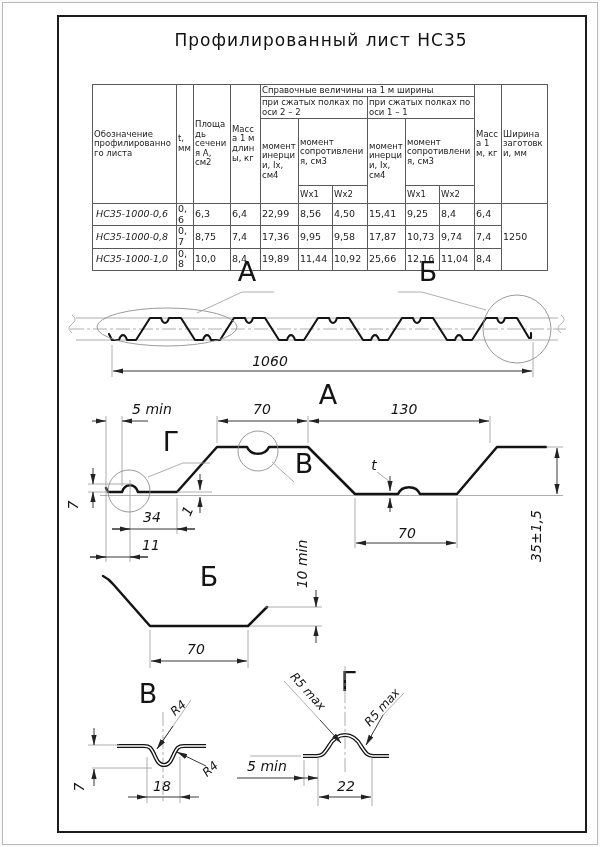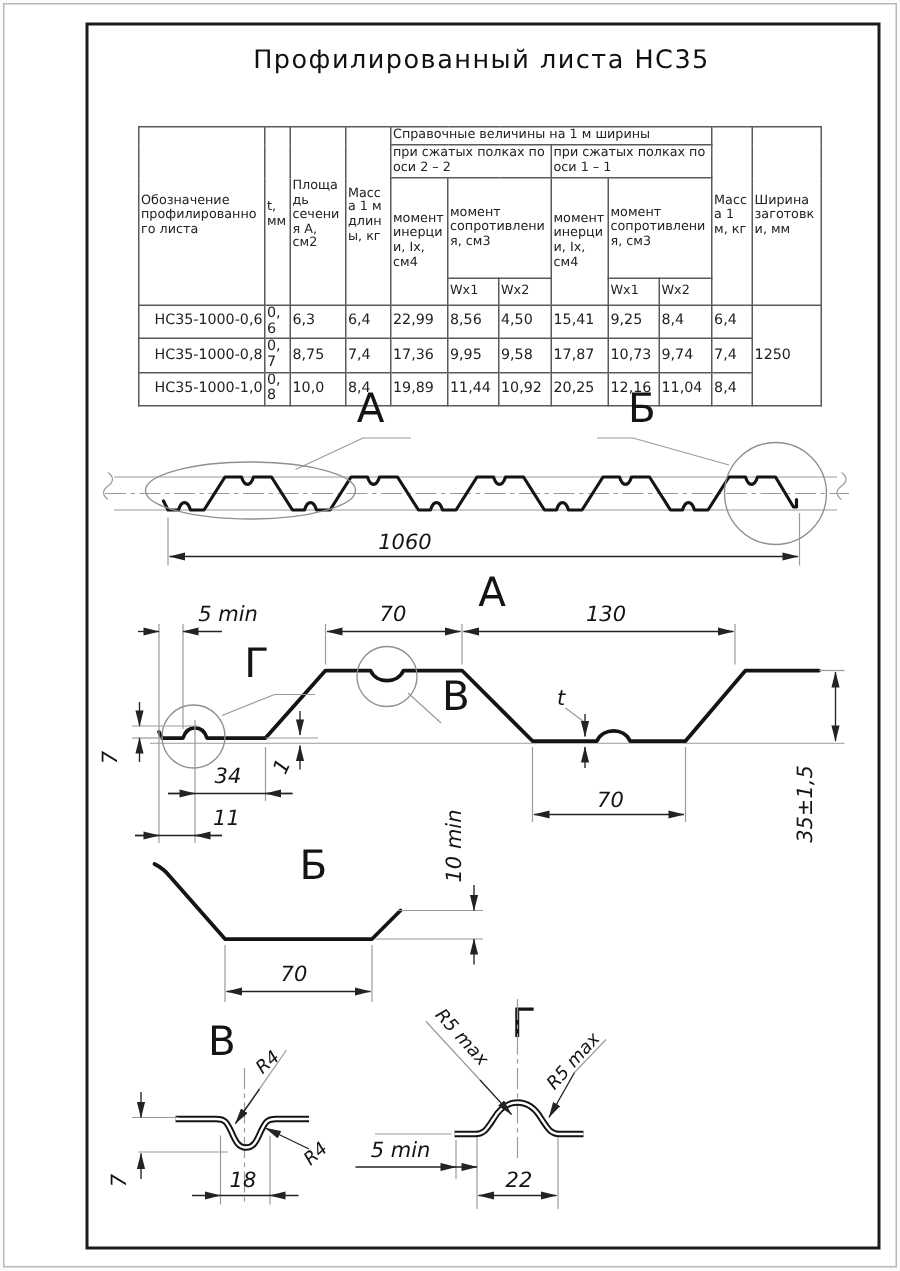--- a/index.html
+++ b/index.html
@@ -10,41 +10,41 @@
   .frame{position:absolute;left:57px;top:15px;width:526px;height:814px;
        border:2px solid #1c1c1c;background:#fff;}
   .title{position:absolute;left:57px;top:30px;width:528px;text-align:center;
        font-size:17px;letter-spacing:1px;color:#111;}
   table.spec{position:absolute;left:92px;top:84px;width:455px;
        border-collapse:collapse;table-layout:fixed;font-size:8.5px;color:#222;}
   table.spec td{border:1px solid #5a5a5a;padding:0 1px;text-align:left;
        vertical-align:middle;line-height:1.12;overflow:hidden;
        overflow-wrap:break-word;word-break:break-word;}
   table.spec tr.data td{font-size:9.5px;}
-  table.spec td.name{text-align:right;padding-left:3px;}
+  table.spec td.name{text-align:left;padding-left:3px;font-style:italic;}
   svg.draw{position:absolute;left:0;top:0;}
   .thick{stroke:#141414;stroke-width:2.1;fill:none;stroke-linejoin:round;stroke-linecap:round;}
   .thick2{stroke:#141414;stroke-width:2.5;fill:none;stroke-linejoin:round;stroke-linecap:round;}
   .sheet1{stroke:#141414;stroke-width:4.2;fill:none;stroke-linejoin:round;}
   .sheet2{stroke:#ffffff;stroke-width:1.6;fill:none;stroke-linejoin:round;}
   .thin{stroke:#9a9a9a;stroke-width:0.8;fill:none;}
   .diml{stroke:#232323;stroke-width:0.9;fill:none;}
   .cl{stroke:#9a9a9a;stroke-width:0.8;fill:none;stroke-dasharray:14 3 3 3;}
   .circ{stroke:#8f8f8f;stroke-width:0.9;fill:none;}
   text.dim{font-family:"DejaVu Sans",sans-serif;font-style:italic;font-size:14px;fill:#141414;}
   text.dims{font-family:"DejaVu Sans",sans-serif;font-style:italic;font-size:12px;fill:#141414;}
   text.lbl{font-family:"DejaVu Sans",sans-serif;font-size:27px;fill:#141414;}
   marker path{fill:#232323;}
 </style>
 </head>
 <body>
 
 <div class="page-border"></div>
 <div class="frame"></div>
-<div class="title">Профилированный листа НС35</div>
+<div class="title">Профилированный лист НС35</div>
 
 <table class="spec">
   <colgroup>
     <col style="width:84px">
       <col style="width:17px">
       <col style="width:37px">
       <col style="width:30px">
     <col style="width:38px">
       <col style="width:34px">
       <col style="width:35px">
@@ -108,21 +108,21 @@
     <td>7,4</td>
   </tr>
   <tr class="data" style="height:15px">
     <td class="name">НС35-1000-1,0</td>
     <td>0,8</td>
     <td>10,0</td>
     <td>8,4</td>
     <td>19,89</td>
     <td>11,44</td>
     <td>10,92</td>
-    <td>20,25</td>
+    <td>25,66</td>
     <td>12,16</td>
     <td>11,04</td>
     <td>8,4</td>
   </tr>
 </tbody>
   </table>
 
 <svg class="draw" width="600" height="847" viewBox="0 0 600 847">
   <defs>
     <marker id="ah" viewBox="0 0 12 6" refX="11.5" refY="3" markerWidth="12" markerHeight="6" orient="auto-start-reverse">

